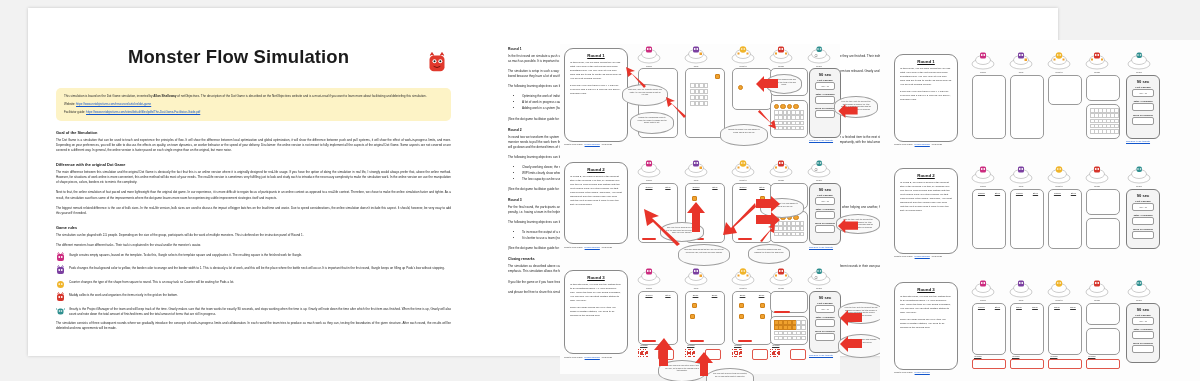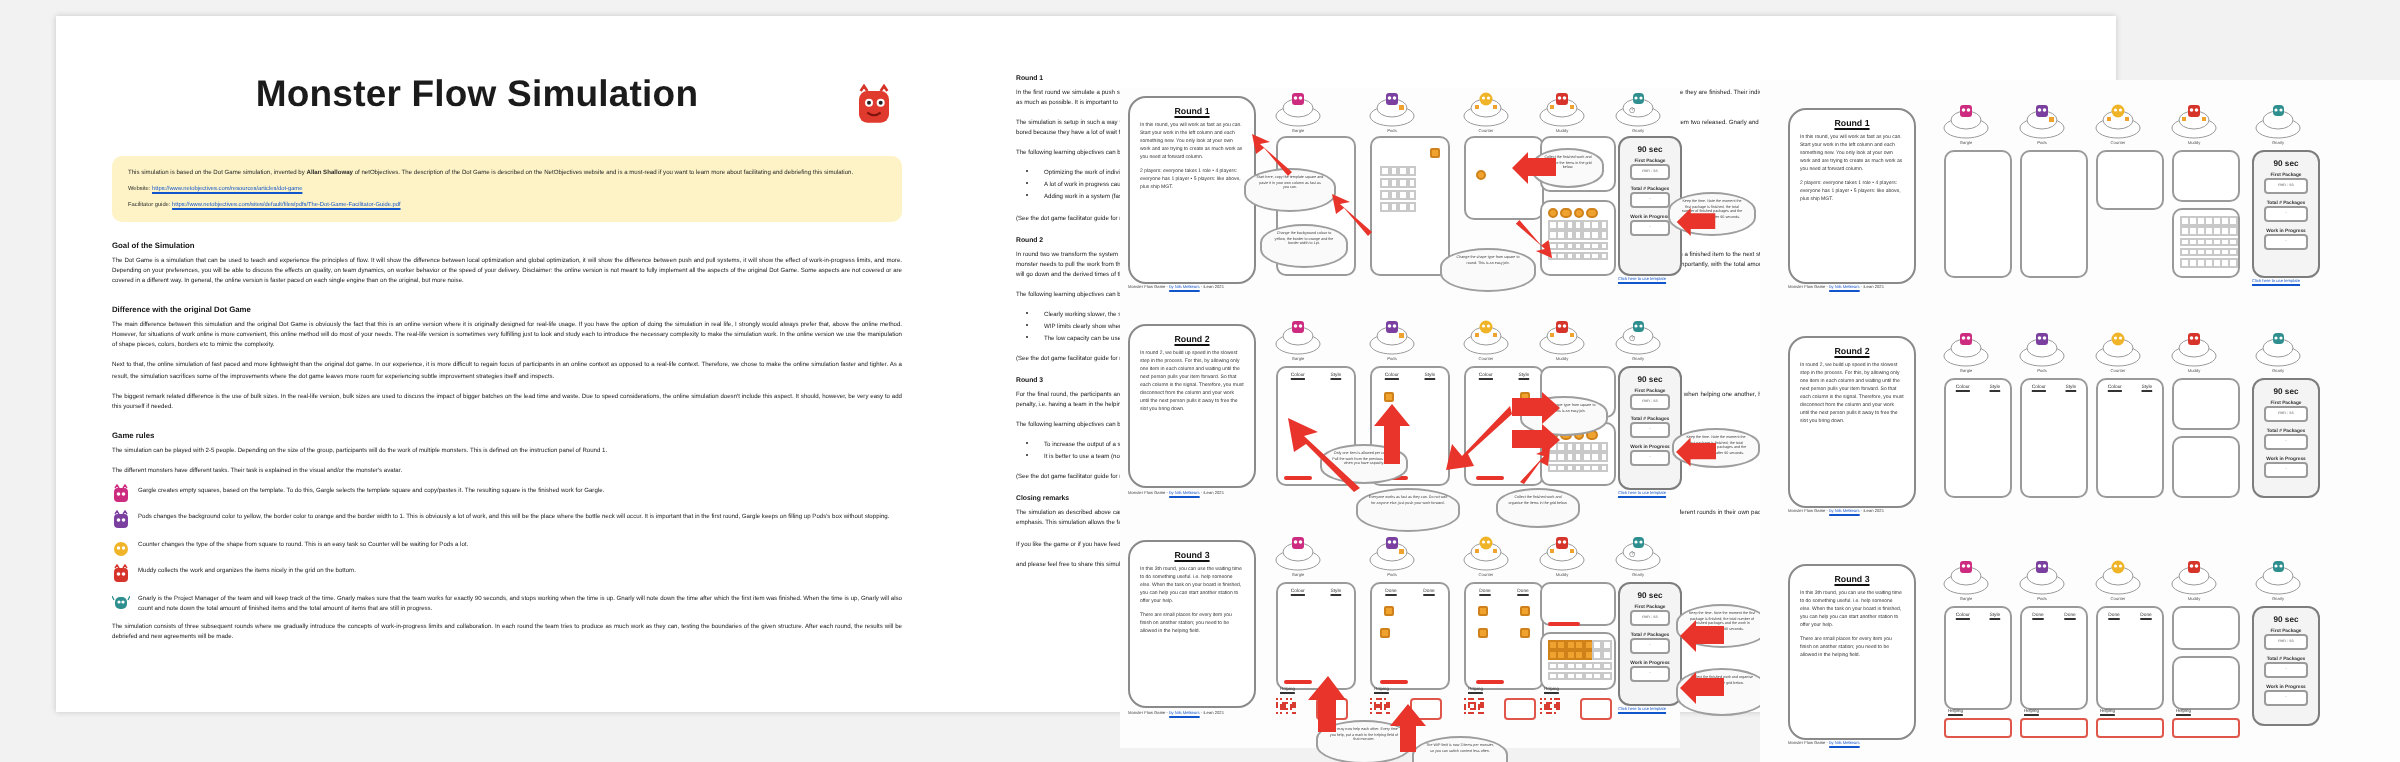--- a/index.html
+++ b/index.html
@@ -2,21 +2,21 @@
 <html><head>
 <meta charset="utf-8">
 <style>
   html,body{margin:0;padding:0;background:#f2f2f2;}
   body{width:1200px;height:381px;overflow:hidden;font-family:"Liberation Sans",sans-serif;}
   .stage{position:relative;width:1200px;height:381px;background:#f2f2f2;}
 
   
   .doc{position:absolute;left:28px;top:8px;width:1030px;height:348px;background:#ffffff;
        box-shadow:0 0 3px rgba(0,0,0,.18);}
-  .doc-inner{position:relative;width:100%;height:100%;}
+  .doc-inner{position:relative;width:100%;height:100%;margin-top:10px;}
 
   .col{position:absolute;top:0;}
   .col-left{left:18px;width:415px;padding-top:18px;}
   .col-right{left:470px;width:420px;padding-top:22px;}
 
   .doc-title{font-size:18.5px;font-weight:bold;color:#1b1b1b;text-align:center;
              letter-spacing:.1px;margin:10px 0 0 0;padding-right:30px;}
   .title-row{position:relative;height:34px;}
   .title-monster{position:absolute;right:14px;top:6px;width:20px;height:22px;}
 

